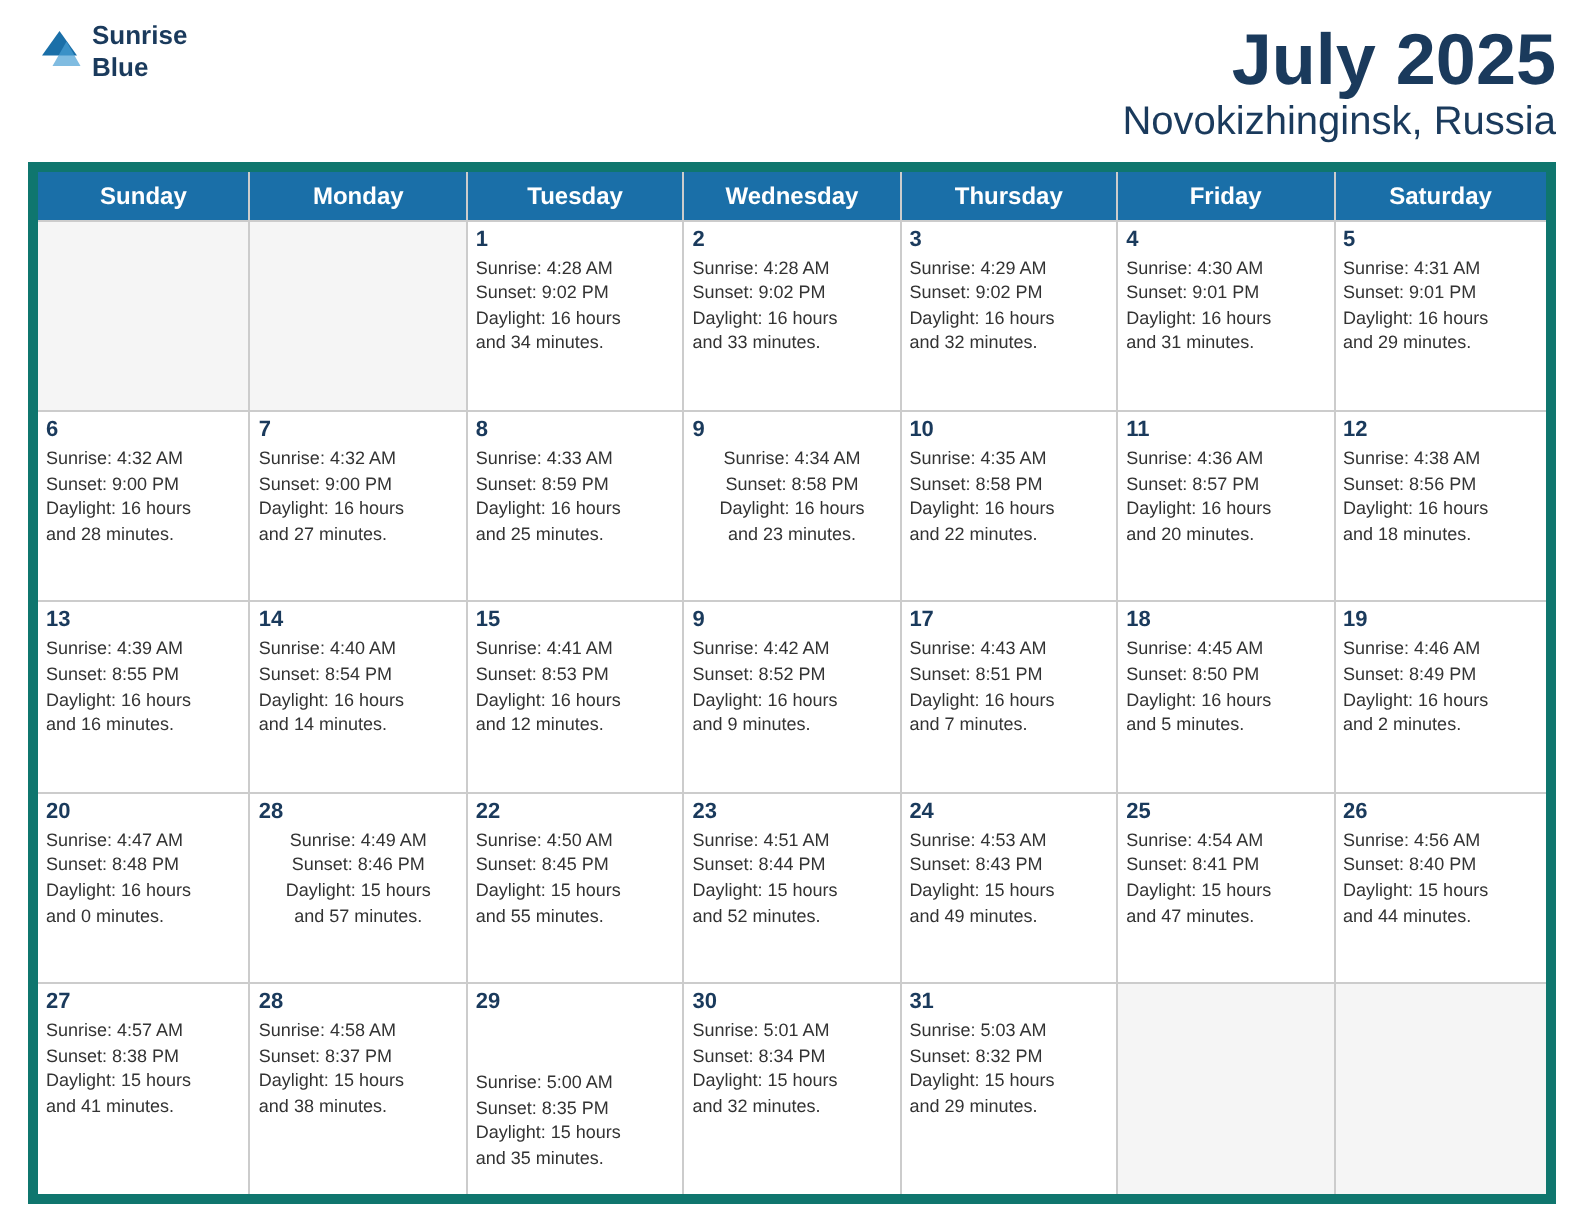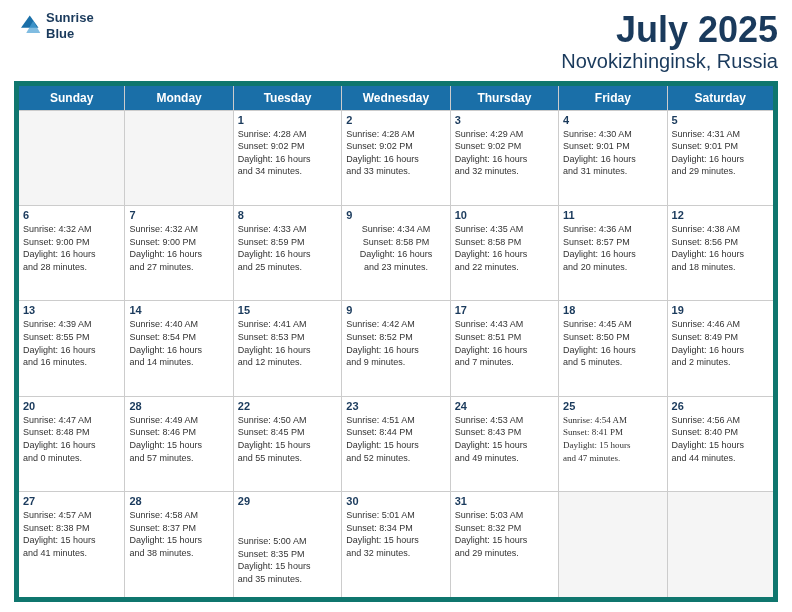--- a/index.html
+++ b/index.html
@@ -276,21 +276,21 @@
         <tr class="week-row">
           <td>
             <span class="day-num">20</span>
             <div class="day-info" style="white-space: pre-line;">Sunrise: 4:47 AM
 Sunset: 8:48 PM
 Daylight: 16 hours
 and 0 minutes.</div>
           </td>
           <td>
             <span class="day-num">28</span>
-            <div class="day-info" style="white-space: pre-line;">Sunrise: 4:49 AM
+            <div class="day-info" style="white-space: pre-line; text-align: center;">Sunrise: 4:49 AM
 Sunset: 8:46 PM
 Daylight: 15 hours
 and 57 minutes.</div>
           </td>
           <td>
             <span class="day-num">22</span>
             <div class="day-info" style="white-space: pre-line;">Sunrise: 4:50 AM
 Sunset: 8:45 PM
 Daylight: 15 hours
 and 55 minutes.</div>
@@ -304,21 +304,21 @@
           </td>
           <td>
             <span class="day-num">24</span>
             <div class="day-info" style="white-space: pre-line;">Sunrise: 4:53 AM
 Sunset: 8:43 PM
 Daylight: 15 hours
 and 49 minutes.</div>
           </td>
           <td>
             <span class="day-num">25</span>
-            <div class="day-info" style="white-space: pre-line; font-family: Liberation Serif, serif;">Sunrise: 4:54 AM
+            <div class="day-info" style="white-space: pre-line;">Sunrise: 4:54 AM
 Sunset: 8:41 PM
 Daylight: 15 hours
 and 47 minutes.</div>
           </td>
           <td>
             <span class="day-num">26</span>
             <div class="day-info" style="white-space: pre-line;">Sunrise: 4:56 AM
 Sunset: 8:40 PM
 Daylight: 15 hours
 and 44 minutes.</div>

